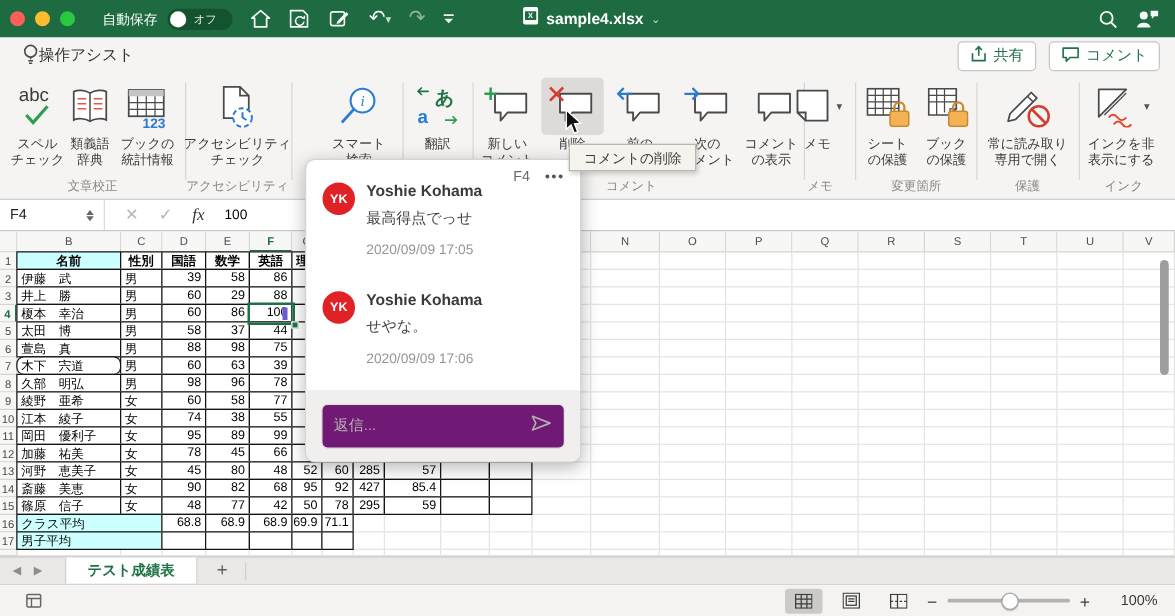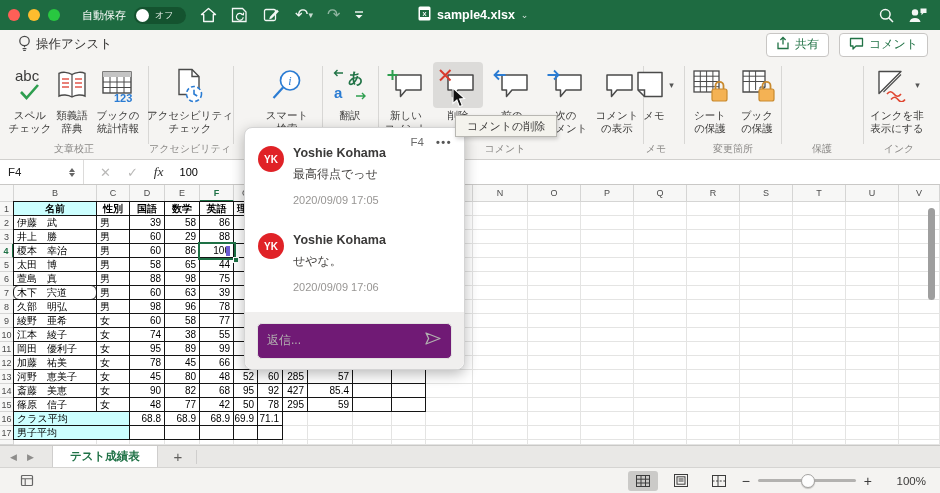--- a/index.html
+++ b/index.html
@@ -18,21 +18,21 @@
 #filename-wrap{position:absolute;left:418px;top:0;height:30px;display:flex;align-items:center;gap:6px}
 #filename{font-size:12.5px;font-weight:bold;color:#fff}
 .dim{opacity:.5}
 .chev-sm{font-size:9px;opacity:.8}
 
 
 #tabrow{position:absolute;top:30px;left:0;width:940px;height:29px;background:#f5f4f2;display:flex;align-items:center;z-index:2}
 .mtab{font-size:12.5px;color:#323130;padding:0 2px;position:relative;height:29px;display:flex;align-items:center;flex:none;cursor:default}
 .mtab.active{font-weight:bold;color:#1e1e1e}
 .mtab.active:after{content:"";position:absolute;left:1px;right:1px;bottom:3px;height:3px;border-radius:2px;background:#217346}
-#assistant{display:flex;align-items:center;gap:5px;font-size:12.5px;color:#323130;margin-left:18px}
+#assistant{display:flex;align-items:center;font-size:12.5px;color:#323130;margin-left:18px}
 #tabrow-right{margin-left:auto;display:flex;align-items:center;gap:10px;margin-right:12px}
 .pill-btn{height:24px;border:1px solid #c8c6c4;border-radius:4px;background:#fff;display:flex;align-items:center;gap:5px;padding:0 9px;font-size:12px;color:#217346}
 
 
 #ribbon{position:absolute;top:59px;left:0;width:940px;height:101px;background:#f5f4f2;border-bottom:1px solid #d1d0ce;z-index:2}
 .rbtn{position:absolute;top:3px;display:flex;flex-direction:column;align-items:center}
 .ricon{height:46px;display:flex;align-items:center;justify-content:center;gap:3px;padding:2px 6px;border-radius:4px}
 .ricon.hov{background:#dcdbd9}
 .rlabel{font-size:10.5px;line-height:12.5px;color:#3b3a39;text-align:center;white-space:pre-line;margin-top:1px}
 .rsep{position:absolute;top:7px;height:78px;width:1px;background:#d8d7d5}
@@ -361,20 +361,32 @@
           <path d="M4 3 h22 v16 l-5 5 h-17 z" fill="#fff" stroke="#4a4a4a" stroke-width="1.3"></path>
           <path d="M4 8.2 h22 M4 13.5 h22 M10.3 3 v21 M16.6 3 v19 M21 19 h5 l-5 5 z" stroke="#4a4a4a" stroke-width="1" fill="none"></path>
           <rect x="20" y="21" width="15" height="12" rx="2" fill="#f4b254" stroke="#c98a2e" stroke-width="1.2"></rect>
           <path d="M23.5 21 v-3.2 a4 4 0 0 1 8 0 V21" fill="none" stroke="#c98a2e" stroke-width="1.8"></path>
         </svg>
       </div>
       <div class="rlabel">ブック
 の保護</div>
     </div>
     <div class="rgl" style="left: 678px;">変更箇所</div>
+    <div class="rbtn" style="left: 780px; width: 84px;">
+      <div class="ricon">
+        <svg width="37" height="35" viewBox="0 0 37 35">
+          <path d="M4 23 L21 6 l4.5 4.5 L8.5 27.5 l-6 1.5 z" fill="#fff" stroke="#4a4a4a" stroke-width="1.4" stroke-linejoin="round"></path>
+          <path d="M18 9 l4.5 4.5" stroke="#4a4a4a" stroke-width="1.2"></path>
+          <circle cx="27" cy="25" r="8" fill="none" stroke="#d83b2d" stroke-width="2"></circle>
+          <path d="M21.4 19.4 L32.6 30.6" stroke="#d83b2d" stroke-width="2"></path>
+        </svg>
+      </div>
+      <div class="rlabel">常に読み取り
+専用で開く</div>
+    </div>
     <div class="rgl" style="left: 767px;">保護</div>
     <div class="rbtn" style="left: 861px; width: 72px;">
       <div class="ricon">
         <svg width="38" height="33" viewBox="0 0 38 33">
           <path d="M5 2.5 h22 l-22 22 z" fill="#fff" stroke="#4a4a4a" stroke-width="1.4" stroke-linejoin="round"></path>
           <path d="M27 5.5 L9.5 23" stroke="#4a4a4a" stroke-width="1.1"></path>
           <path d="M13 25 q3.5 -4.5 7 0 t7 0 M17 30.5 q3.5 -4.5 7 0 t7 0" fill="none" stroke="#e0452f" stroke-width="1.6"></path>
         </svg>
         <span class="chev">▾</span>
       </div>
@@ -847,21 +859,21 @@
       <div class="tcell" style="left: 233px; top: 44px; width: 25px; height: 15px;"></div>
       <div class="tcell" style="left: 13px; top: 58px; width: 84px; height: 15px;">榎本　幸治</div>
       <div class="tcell" style="left: 96px; top: 58px; width: 34px; height: 15px;">男</div>
       <div class="tcell num" style="left: 129px; top: 58px; width: 36px; height: 15px;">60</div>
       <div class="tcell num" style="left: 164px; top: 58px; width: 36px; height: 15px;">86</div>
       <div class="tcell num" style="left: 199px; top: 58px; width: 35px; height: 15px;">100</div>
       <div class="tcell" style="left: 233px; top: 58px; width: 25px; height: 15px;"></div>
       <div class="tcell" style="left: 13px; top: 72px; width: 84px; height: 15px;">太田　博</div>
       <div class="tcell" style="left: 96px; top: 72px; width: 34px; height: 15px;">男</div>
       <div class="tcell num" style="left: 129px; top: 72px; width: 36px; height: 15px;">58</div>
-      <div class="tcell num" style="left: 164px; top: 72px; width: 36px; height: 15px;">65</div>
+      <div class="tcell num" style="left: 164px; top: 72px; width: 36px; height: 15px;">37</div>
       <div class="tcell num" style="left: 199px; top: 72px; width: 35px; height: 15px;">44</div>
       <div class="tcell" style="left: 233px; top: 72px; width: 25px; height: 15px;"></div>
       <div class="tcell" style="left: 13px; top: 86px; width: 84px; height: 15px;">萱島　真</div>
       <div class="tcell" style="left: 96px; top: 86px; width: 34px; height: 15px;">男</div>
       <div class="tcell num" style="left: 129px; top: 86px; width: 36px; height: 15px;">88</div>
       <div class="tcell num" style="left: 164px; top: 86px; width: 36px; height: 15px;">98</div>
       <div class="tcell num" style="left: 199px; top: 86px; width: 35px; height: 15px;">75</div>
       <div class="tcell" style="left: 233px; top: 86px; width: 25px; height: 15px;"></div>
       <div class="tcell" style="left: 13px; top: 100px; width: 84px; height: 15px; border-radius: 6px;">木下　宍道</div>
       <div class="tcell" style="left: 96px; top: 100px; width: 34px; height: 15px;">男</div>

